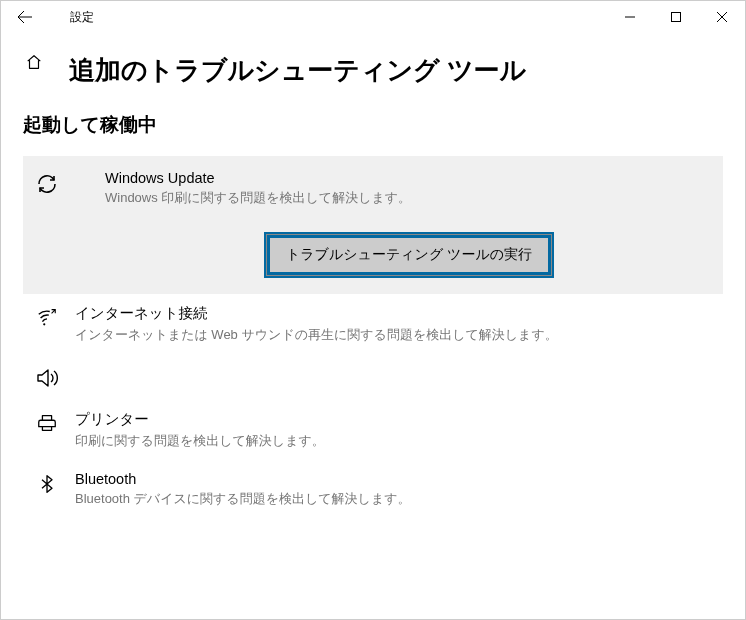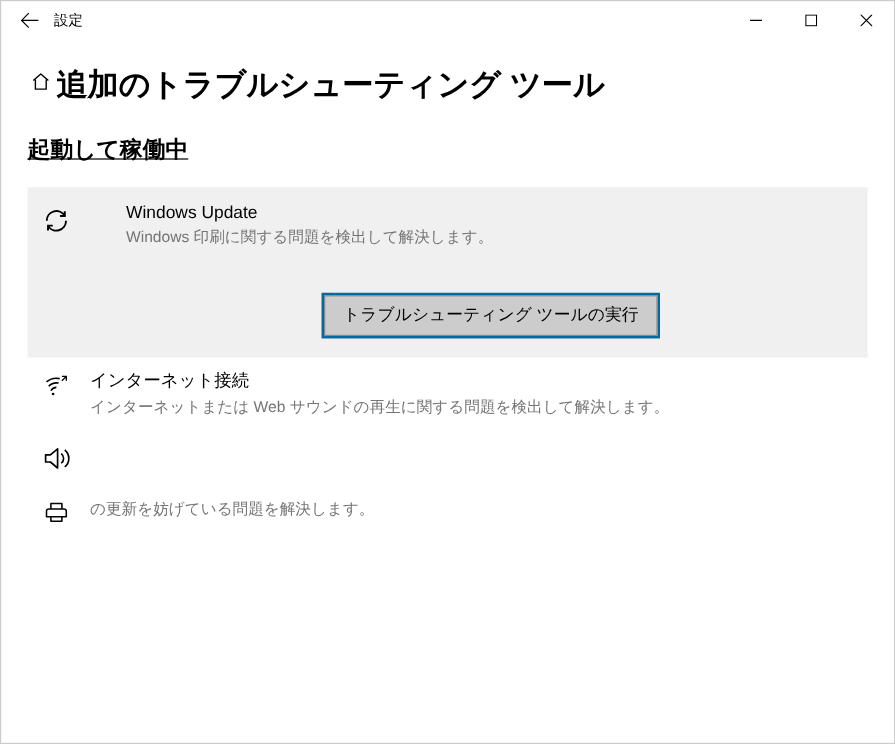--- a/index.html
+++ b/index.html
@@ -18,21 +18,21 @@
     .titlebar {
       height: 32px;
       display: flex;
       align-items: center;
       justify-content: space-between;
       padding-left: 8px;
     }
     .titlebar-left {
       display: flex;
       align-items: center;
-      gap: 4px;
+      gap: 29px;
     }
     .back-btn {
       width: 32px;
       height: 32px;
       display: flex;
       align-items: center;
       justify-content: center;
       cursor: pointer;
     }
     .window-title {
@@ -46,37 +46,35 @@
       width: 46px;
       height: 32px;
       display: flex;
       align-items: center;
       justify-content: center;
       cursor: pointer;
     }
     .header {
       padding: 20px 24px 24px 24px;
       display: flex;
-      align-items: center;
-      gap: 4px;
+      gap: 26px;
     }
     .page-title {
       font-size: 26px;
       font-weight: 600;
       color: #000;
     }
     .content {
       padding: 0 22px;
     }
     .section-title {
       font-size: 19px;
       font-weight: 600;
       margin-bottom: 18px;
       color: #000;
-      text-decoration: underline;
     }
     .section-title.second {
       margin-top: 34px;
     }
     .item {
       display: flex;
       padding: 10px 10px;
       gap: 14px;
     }
     .item.selected {
@@ -104,28 +102,27 @@
       color: #757575;
       line-height: 1.5;
     }
     .run-button-wrap {
       margin-top: 24px;
       display: flex;
       justify-content: center;
     }
     .run-button {
       background: #cccccc;
-      border: 2px solid #0369a1;
+      border: 6px solid #0369a1;
       padding: 8px 16px;
       font-size: 14px;
       color: #000;
       cursor: pointer;
       outline: 1px solid #888;
       outline-offset: -3px;
-      margin-top: 12px;
     }
   </style>
 </head>
 <body>
 
 <div class="titlebar">
   <div class="titlebar-left">
     <div class="back-btn">
       <svg width="16" height="16" viewBox="0 0 16 16">
           <path d="M7 2 L1 8 L7 14 M1 8 H15" stroke="#000" stroke-width="1" fill="none"></path>
@@ -204,19 +201,31 @@
     </div>
   </div>
 
   <div class="item">
     <div class="item-icon">
       <svg width="22" height="22" viewBox="0 0 24 24">
           <path d="M7 9 V4 H17 V9 M5 9 H19 A2 2 0 0 1 21 11 V16 H17 V20 H7 V16 H3 V11 A2 2 0 0 1 5 9 Z M7 16 H17" stroke="#000" stroke-width="1.4" fill="none" stroke-linejoin="round"></path>
         </svg>
     </div>
     <div class="item-body">
-      <div class="item-desc">の更新を妨げている問題を解決します。</div>
-    </div>
-  </div>
-
-
+      <div class="item-title">プリンター</div>
+      <div class="item-desc">印刷に関する問題を検出して解決します。</div>
+    </div>
+  </div>
+
+
+  <div class="item">
+    <div class="item-icon">
+      <svg width="20" height="22" viewBox="0 0 24 24">
+          <path d="M6 7 L18 17 L12 22 V2 L18 7 L6 17" stroke="#000" stroke-width="1.6" fill="none" stroke-linejoin="round"></path>
+        </svg>
+    </div>
+    <div class="item-body">
+      <div class="item-title">Bluetooth</div>
+      <div class="item-desc">Bluetooth デバイスに関する問題を検出して解決します。</div>
+    </div>
+  </div>
 
 </div>
 
 </body></html>

